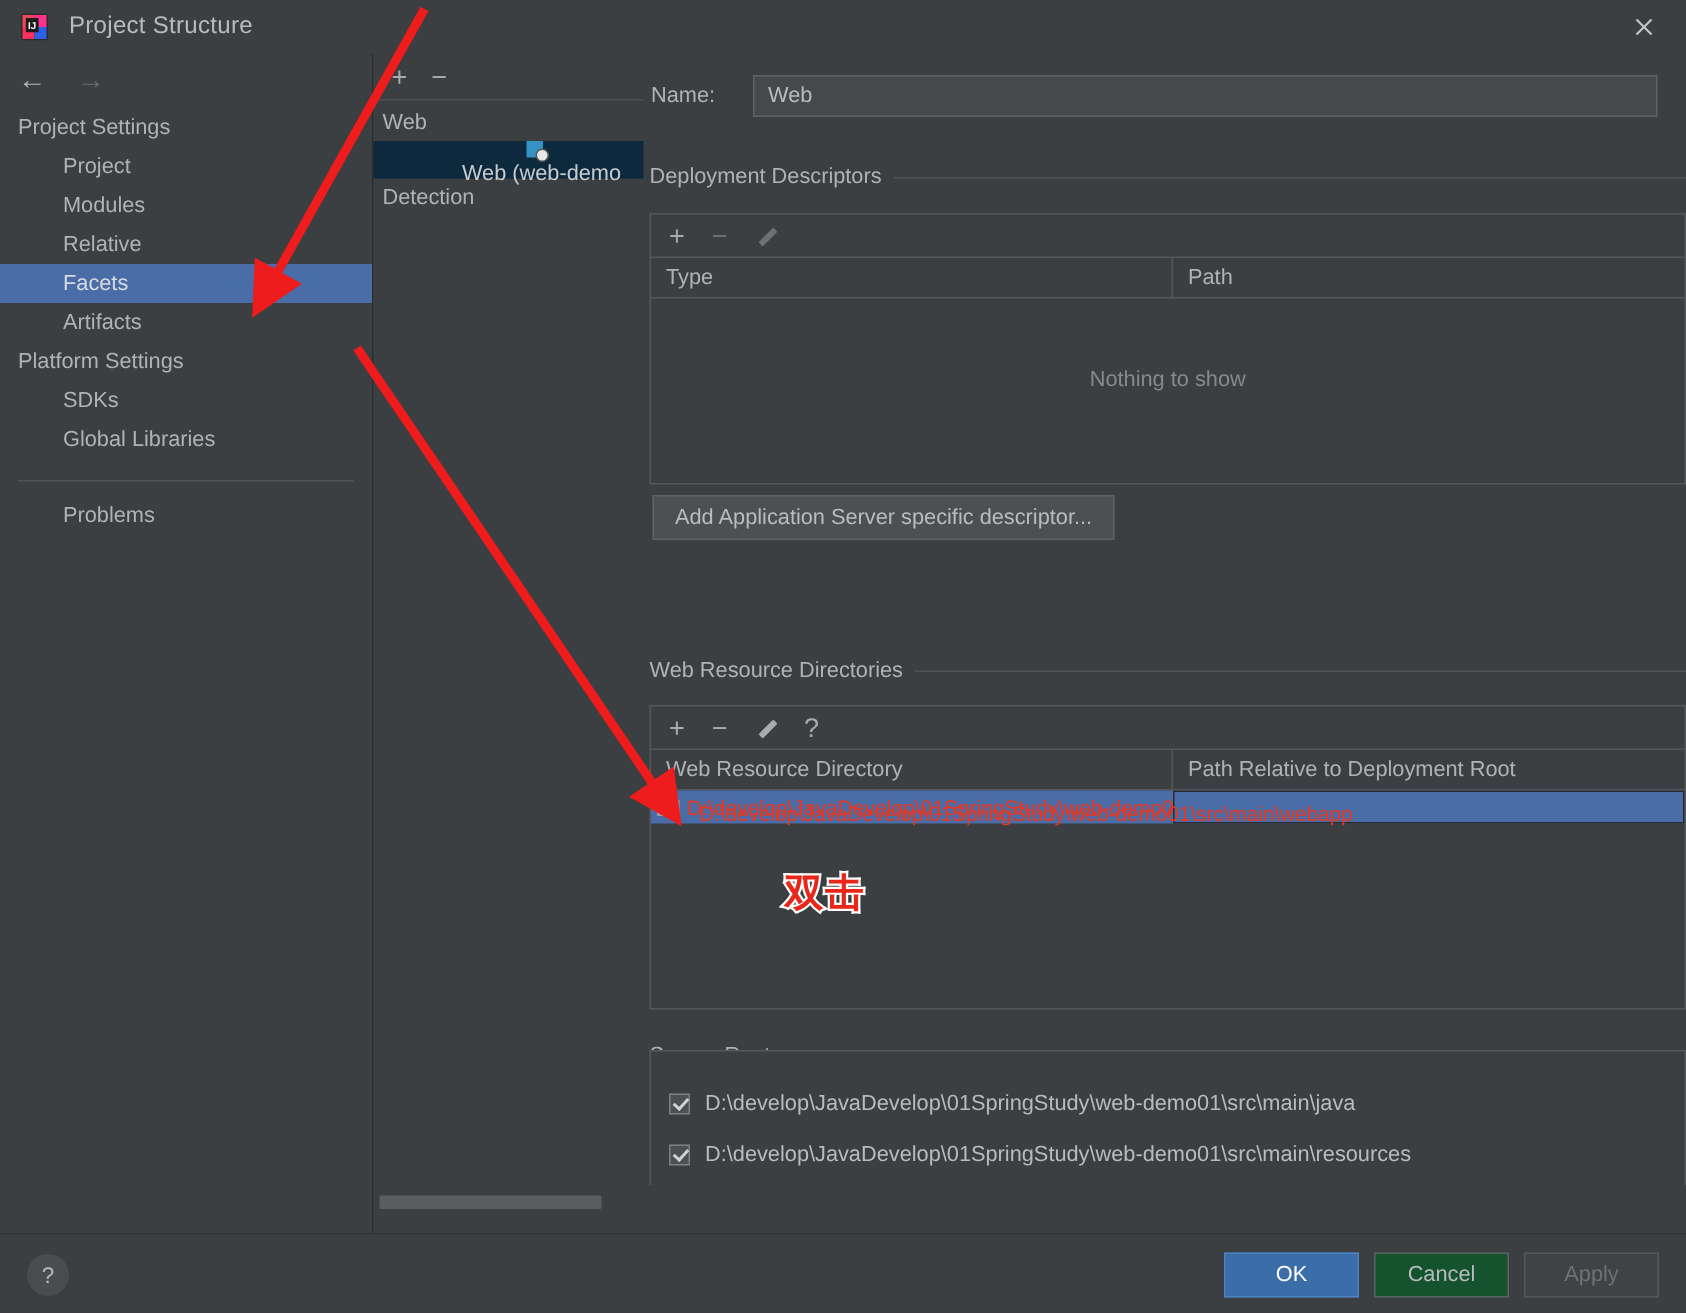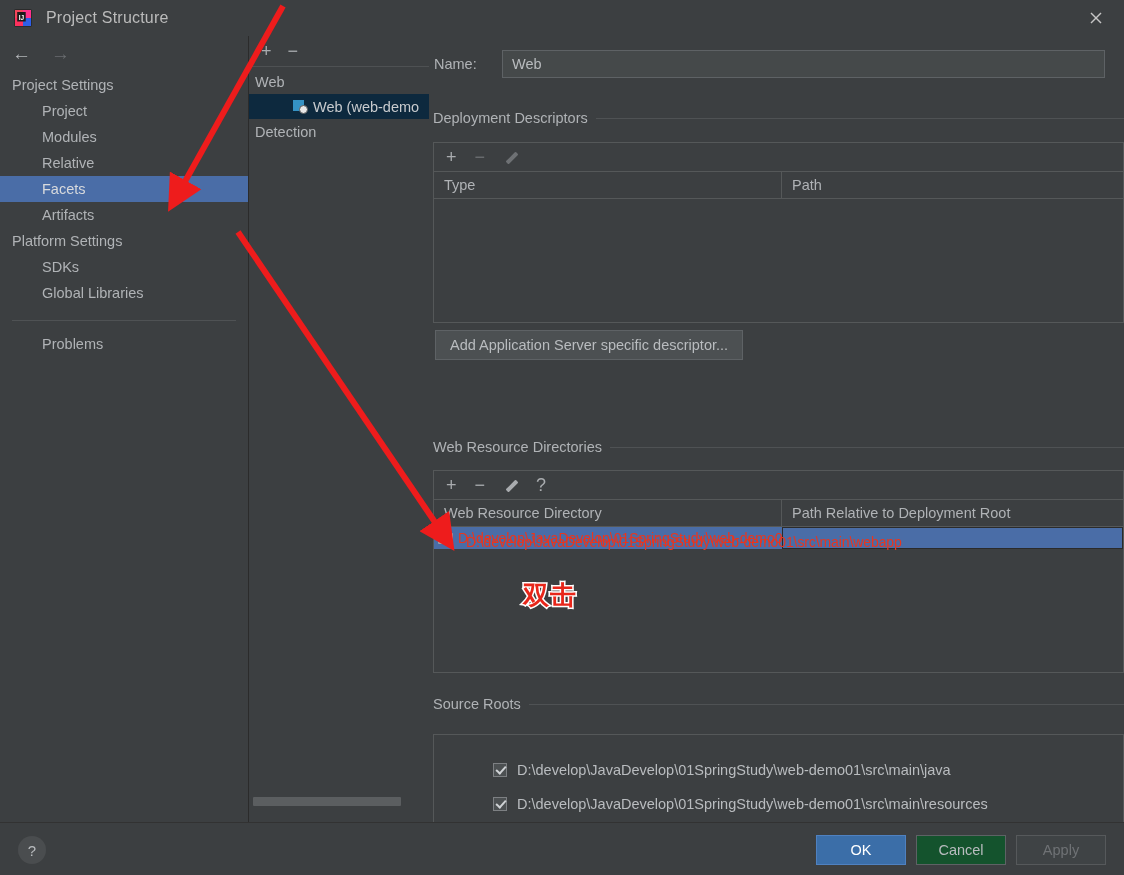--- a/index.html
+++ b/index.html
@@ -130,21 +130,21 @@
   .tree-row {
     height: 25px;
     display: flex;
     align-items: center;
     font-size: 14.5px;
     color: #b0b3b6;
     padding-left: 6px;
     white-space: nowrap;
     cursor: pointer;
   }
-  .tree-row.child { padding-left: 44px; }
+  .tree-row.child { padding-left: 44px; flex-direction: column; }
   .tree-row.selected {
     background: #0d293e;
     color: #c8cbce;
   }
   .facet-icon {
     width: 15px; height: 14px;
     margin-right: 5px;
     position: relative;
     flex: 0 0 auto;
   }
@@ -544,20 +544,21 @@
         <span class="tb-icon">+</span>
         <span class="tb-icon dim">−</span>
         <span class="pencil dim">
             <span class="body"></span>
           </span>
       </div>
       <div class="table-head">
         <div class="th col1">Type</div>
         <div class="th col2">Path</div>
       </div>
+      <div class="empty-msg">Nothing to show</div>
     </div>
 
     <button class="btn" style="position:absolute; left:5px; top:294px;">Add Application Server specific descriptor...</button>
 
     <div class="section-title-row" style="top:403px;">
       <span class="section-title">Web Resource Directories</span>
       <span class="section-line"></span>
     </div>
 
     <div class="panel-box" style="left:3px; top:434px; width:691px; height:203px;">
@@ -583,21 +584,21 @@
         </div>
         <div class="wrd-cell2"></div>
       </div>
     </div>
 
     <div class="section-title-row" style="top:660px;">
       <span class="section-title">Source Roots</span>
       <span class="section-line"></span>
     </div>
 
-    <div class="panel-box" style="left:3px; top:698px; width:691px; height:90px; border-bottom:none;padding-left:47px;">
+    <div class="panel-box" style="left:3px; top:664px; width:691px; height:90px; border-bottom:none;">
       <div style="height:22px;"></div>
       <div class="sr-row">
         <span class="sr-check"></span>
         <span>D:\develop\JavaDevelop\01SpringStudy\web-demo01\src\main\java</span>
       </div>
       <div class="sr-row" style="margin-top:9px;">
         <span class="sr-check"></span>
         <span>D:\develop\JavaDevelop\01SpringStudy\web-demo01\src\main\resources</span>
       </div>
     </div>

